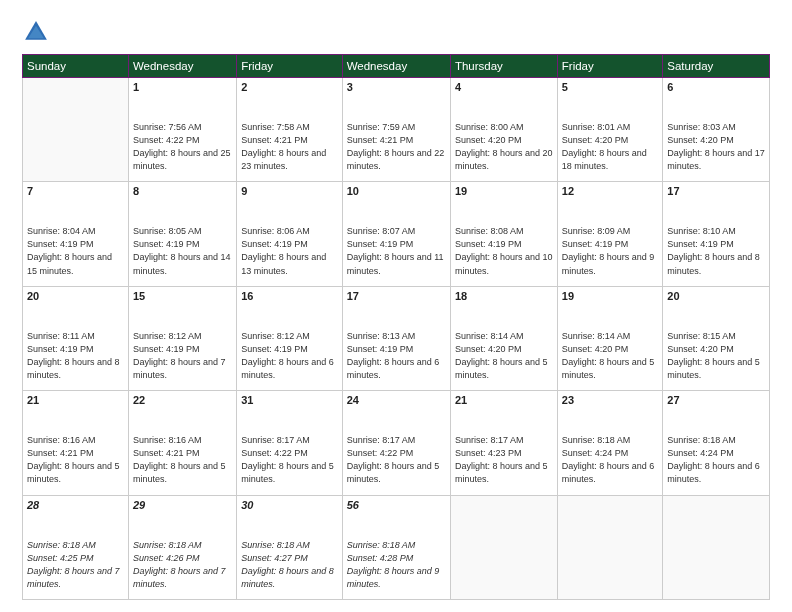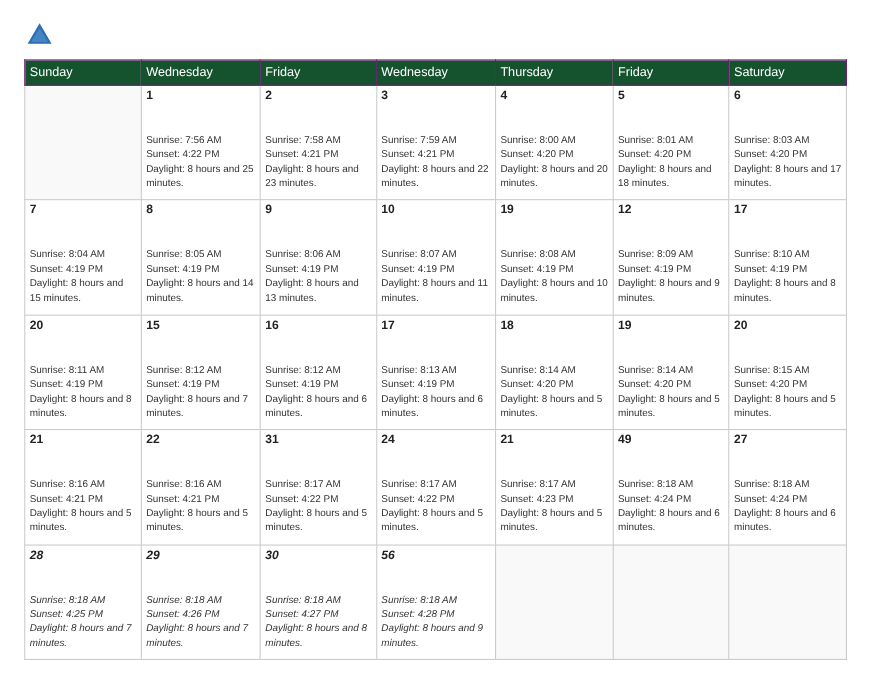--- a/index.html
+++ b/index.html
@@ -241,21 +241,21 @@
           </td>
           <td>
             <span class="day-num">24</span>
             <div class="day-info">Sunrise: 8:17 AM<br>Sunset: 4:22 PM<br>Daylight: 8 hours and 5 minutes.</div>
           </td>
           <td>
             <span class="day-num">21</span>
             <div class="day-info">Sunrise: 8:17 AM<br>Sunset: 4:23 PM<br>Daylight: 8 hours and 5 minutes.</div>
           </td>
           <td>
-            <span class="day-num">49</span>
+            <span class="day-num">23</span>
             <div class="day-info">Sunrise: 8:18 AM<br>Sunset: 4:24 PM<br>Daylight: 8 hours and 6 minutes.</div>
           </td>
           <td>
             <span class="day-num">27</span>
             <div class="day-info">Sunrise: 8:18 AM<br>Sunset: 4:24 PM<br>Daylight: 8 hours and 6 minutes.</div>
           </td>
         </tr>
         <tr class="last-row">
           <td>
             <span class="day-num">28</span>

